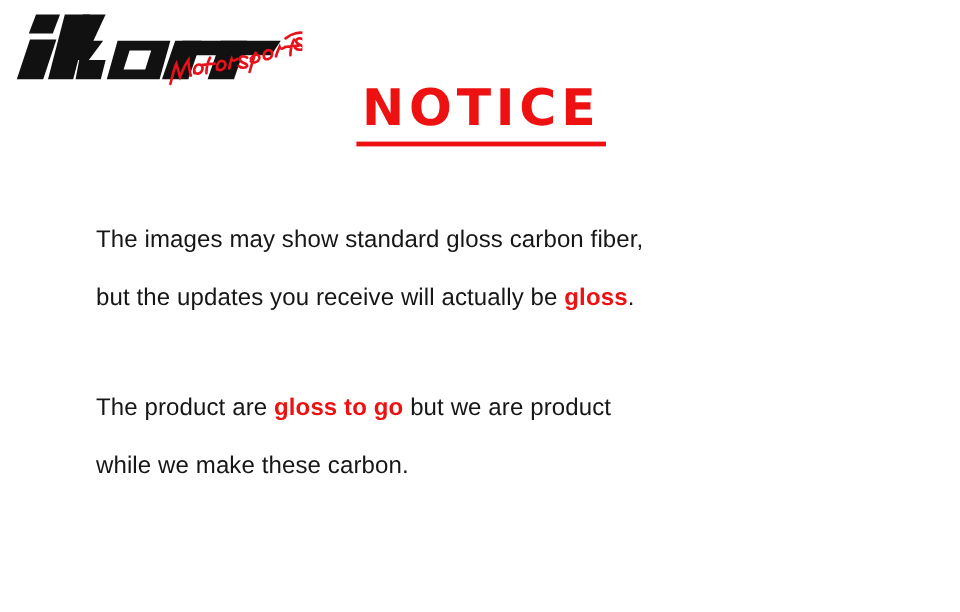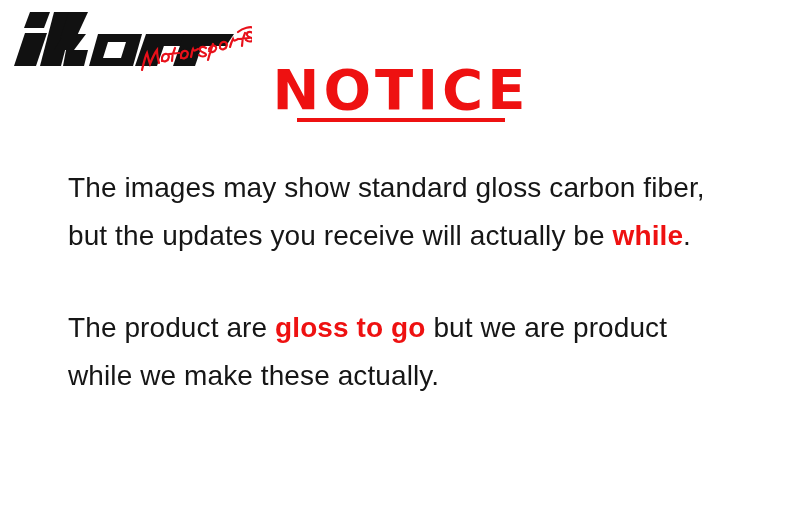--- a/index.html
+++ b/index.html
@@ -39,21 +39,21 @@
     position: absolute;
     left: 0;
     top: 66px;
     width: 800px;
     text-align: center;
   }
   .notice-heading .notice-title {
     display: inline-block;
     font-family: "DejaVu Sans", sans-serif;
     font-weight: bold;
-    font-size: 56px;
+    font-size: 42px;
     line-height: 48px;
     letter-spacing: 4px;
     color: #ee1111;
     padding: 0 4px 2px 6px;
   }
   .notice-underline {
     position: absolute;
     left: 297px;
     top: 118px;
     width: 208px;
@@ -62,24 +62,24 @@
   }
 
   
   .notice-body {
     position: absolute;
     left: 64px;
     top: 160px;
     width: 700px;
   }
   .notice-para {
-    margin: 4px;
+    margin: 16px;
     font-family: "Liberation Sans", sans-serif;
     font-weight: normal;
-    font-size: 28px;
+    font-size: 20px;
     line-height: 48px;
     color: #161616;
     letter-spacing: 0.1px;
   }
   .notice-para + .notice-para {
     margin-top: 44px;
   }
   .notice-line {
     display: block;
     white-space: nowrap;
@@ -150,27 +150,27 @@
     <span class="notice-title">NOTICE</span>
   </div>
   <div class="notice-underline"></div>
 
   <div class="notice-body">
     <p class="notice-para">
       <span class="notice-line">
         <span>The images may show standard gloss carbon fiber,</span>
       </span>
       <span class="notice-line">
-        <span>but the updates you receive will actually be </span><span class="emph-red">while</span><span>.</span>
+        <span>but the updates you receive will actually be </span><span class="emph-red">gloss</span><span>.</span>
       </span>
     </p>
 
     <p class="notice-para">
       <span class="notice-line">
         <span>The product are </span><span class="emph-red">gloss to go</span><span> but we are product</span>
       </span>
       <span class="notice-line">
-        <span>while we make these actually.</span>
+        <span>while we make these carbon.</span>
       </span>
     </p>
   </div>
 
 </div>
 
 </body></html>

